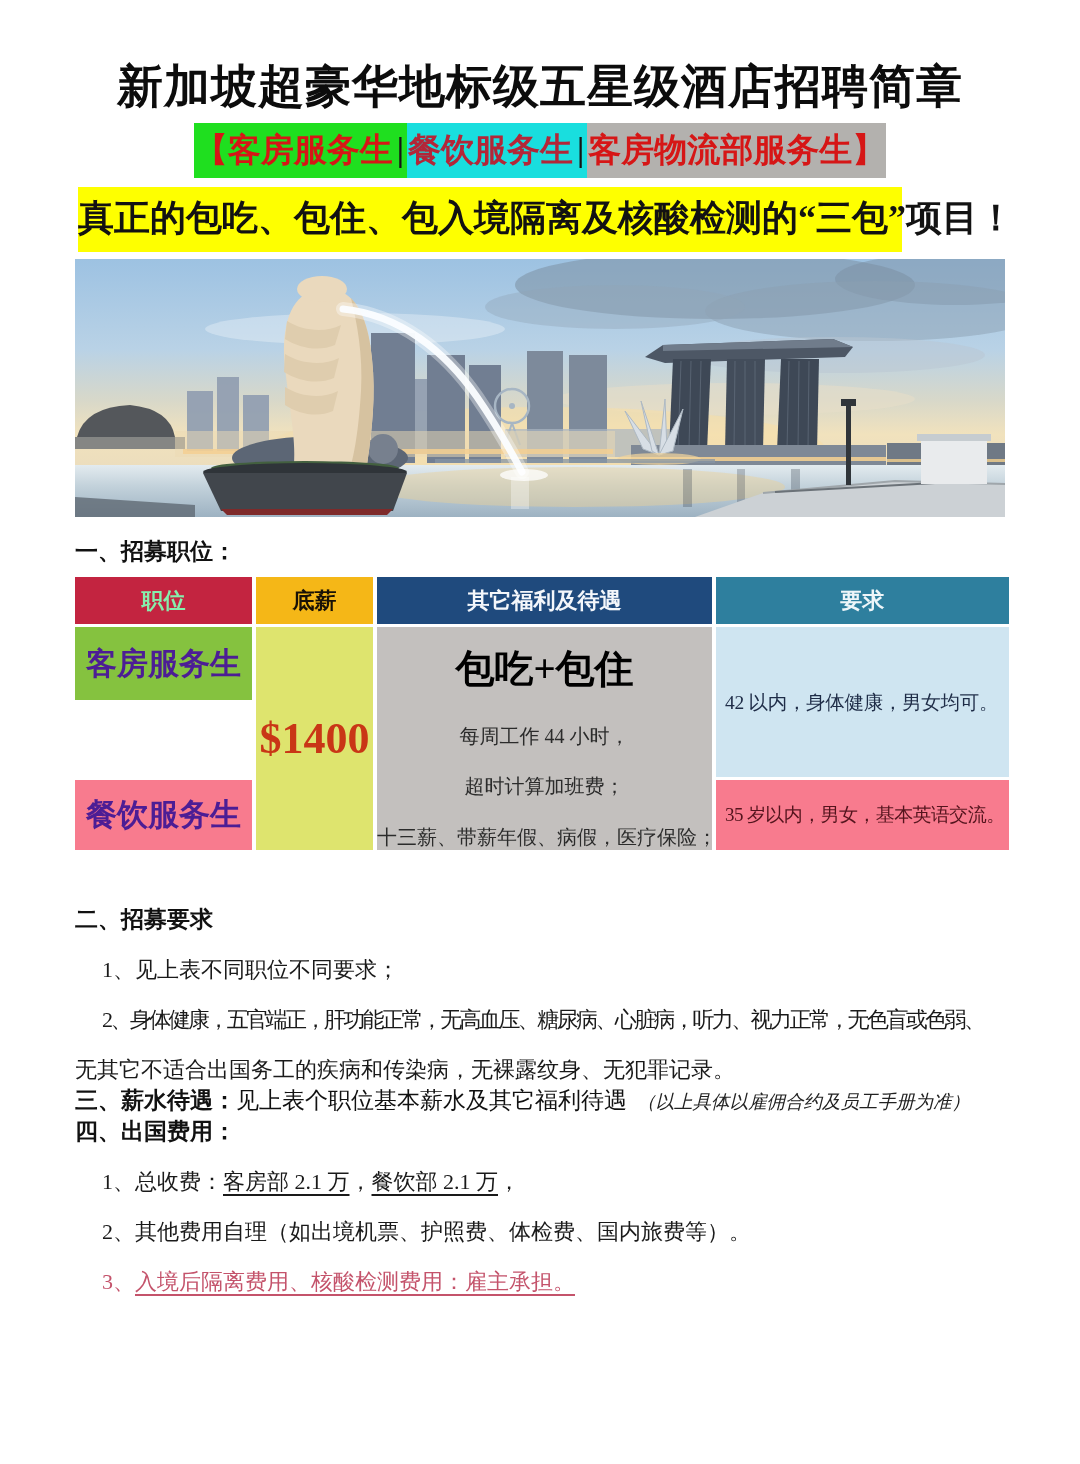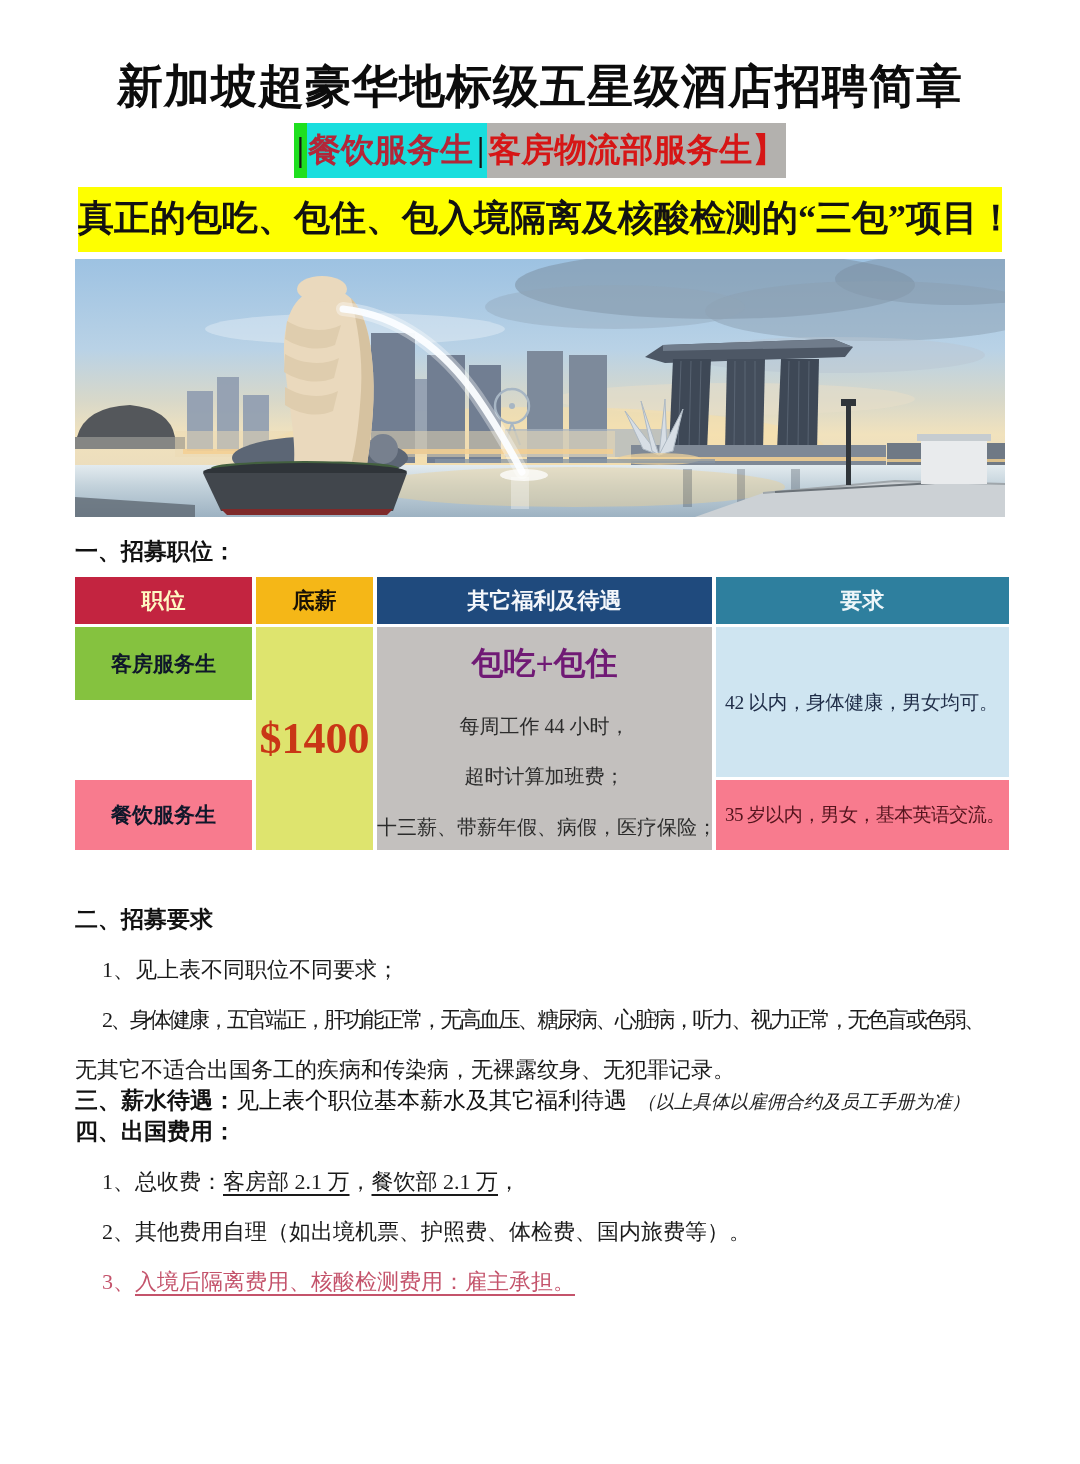--- a/index.html
+++ b/index.html
@@ -23,21 +23,21 @@
   .seg { font-size:33px; font-weight:bold; padding:7px 1px; line-height:1.25; white-space:nowrap; }
   .bg-green { background:#1fdf1f; }
   .bg-cyan  { background:#19dede; }
   .bg-gray  { background:#b3b1ae; }
   .c-red     { color:#d61616; }
   .c-darkred { color:#b32638; }
   .pipe { color:#141414; padding-left:3px; padding-right:3px; }
 
   
   .banner {
-    width:924px; margin:9px 0 0 78px;
+    width:824px; margin:9px 0 0 78px;
     background:#feff00; color:#121212;
     font-size:36px; font-weight:bold; text-align:center;
     padding:7px 0 9px 0; white-space:nowrap;
   }
 
   
   .photo { width:930px; height:258px; margin:7px 0 0 75px; line-height:0; }
   .photo svg { width:100%; height:100%; display:block; }
 
   
@@ -60,54 +60,55 @@
   .tbl {
     margin-top:10px; width:930px;
     display:grid;
     grid-template-columns:177px 117px 335px 1fr;
     grid-template-rows:47px 73px 74px 70px;
     gap:3px 4px;
     background:#fff;
   }
   .cell { display:flex; align-items:center; justify-content:center; }
   .th { font-size:22px; font-weight:bold; }
-  .th-pos { grid-column:1; grid-row:1; background:#c32440; color:#fef9c3; }
+  .th-pos { grid-column:1; grid-row:1; background:#c32440; color:#86efac; }
   .th-sal { grid-column:2; grid-row:1; background:#f5b717; color:#181106; }
   .th-ben { grid-column:3; grid-row:1; background:#1f4a7d; color:#f4f7fb; }
   .th-req { grid-column:4; grid-row:1; background:#2e7f9e; color:#eef6f9; }
-  .pos { font-size:21px; font-weight:bold; color:#0f172a; }
+  .pos { font-size:31px; font-weight:bold; color:#4c1d95; }
   .pos1 { grid-column:1; grid-row:2; background:#85c23f; }
   .pos2 { grid-column:1; grid-row:3; background:#91abdc; }
   .pos3 { grid-column:1; grid-row:4; background:#f87b8e; }
   .sal  {
     grid-column:2; grid-row:2/5; background:#dee46e;
     font-size:44px; font-weight:bold; color:#c93616;
     font-family:"Liberation Serif",serif;
   }
   .ben  {
     grid-column:3; grid-row:2/5; background:#c3c0be;
     text-align:center; padding-top:15px;
   }
-  .ben-head { font-size:32px; font-weight:bold; color:#701a75; }
+  .ben-head { font-size:39px; font-weight:bold; color:#000000; }
   .ben-line { font-size:20px; color:#2b2b2b; white-space:nowrap; }
   .bl1 { margin-top:27px; }
   .bl2 { margin-top:23px; }
   .bl3 { margin-top:24px; }
   .req { font-size:19.5px; letter-spacing:-0.3px; padding:0 4px 0 9px; justify-content:flex-start; white-space:nowrap; }
   .req-blue { grid-column:4; grid-row:2/4; background:#cfe5f1; color:#1e2c47; }
   .req-pink { grid-column:4; grid-row:4;   background:#f87b8e; color:#54141d; font-size:19px; letter-spacing:-0.6px; }
 </style>
 </head>
 <body>
 
 <div class="page">
 
   <h1 class="title">新加坡超豪华地标级五星级酒店招聘简章</h1>
 
   <div class="subtitle">
+    <span class="seg bg-green c-red">【客房服务生</span>
     <span class="seg bg-green pipe">|</span>
     <span class="seg bg-cyan c-darkred">餐饮服务生</span>
     <span class="seg bg-cyan pipe">|</span>
     <span class="seg bg-gray c-red">客房物流部服务生】</span>
   </div>
 
   <div class="banner">真正的包吃、包住、包入境隔离及核酸检测的“三包”项目！</div>
 
   <div class="photo">
     <svg viewBox="0 0 930 258" preserveAspectRatio="none">

